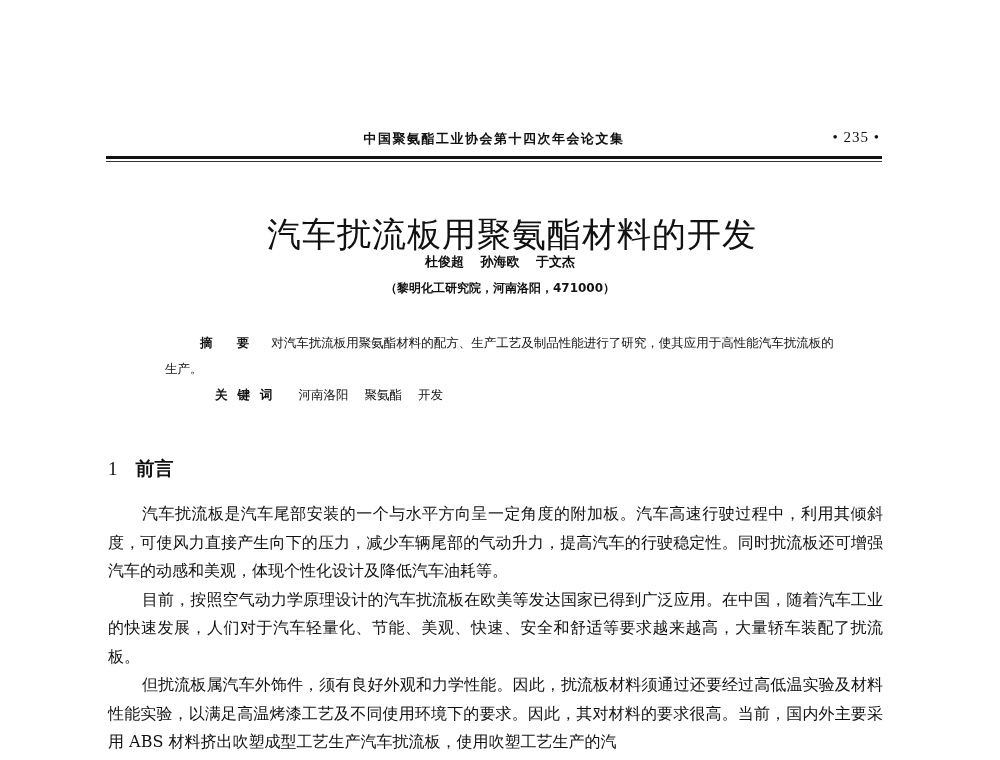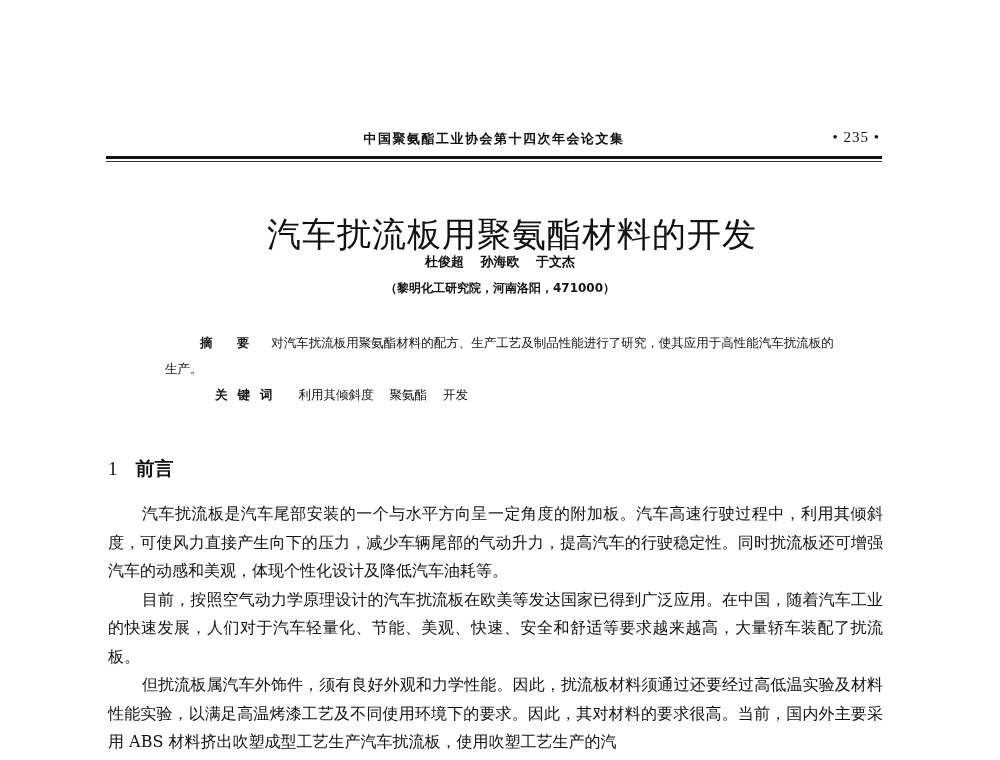--- a/index.html
+++ b/index.html
@@ -83,21 +83,21 @@
 </div>
 
 <div class="affiliation">（黎明化工研究院，河南洛阳，471000）</div>
 
 <div class="abstract">
   <div class="first">
     <span class="label">摘 要</span><span>对汽车扰流板用聚氨酯材料的配方、生产工艺及制品性能进行了研究，使其应用于高性能汽车扰流板的生产。</span>
   </div>
   <div class="keywords">
     <span class="label">关键词</span>
-    <span class="kw">利用其倾斜度</span>
+    <span class="kw">河南洛阳</span>
     <span class="kw">聚氨酯</span>
     <span class="kw">开发</span>
   </div>
 </div>
 
 <div class="section-heading">
   <span class="num">1</span><span>前言</span>
 </div>
 
 <div class="body-text">

